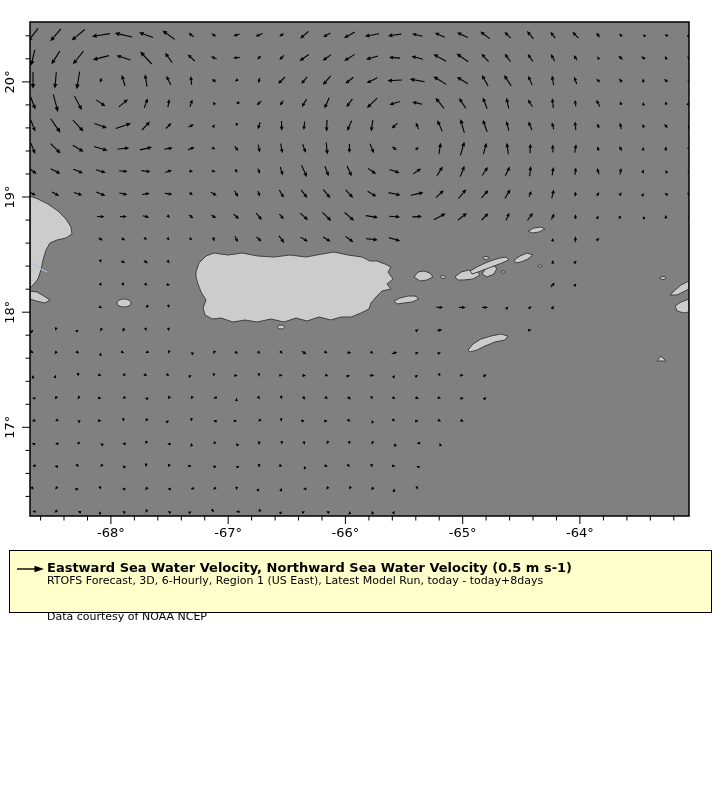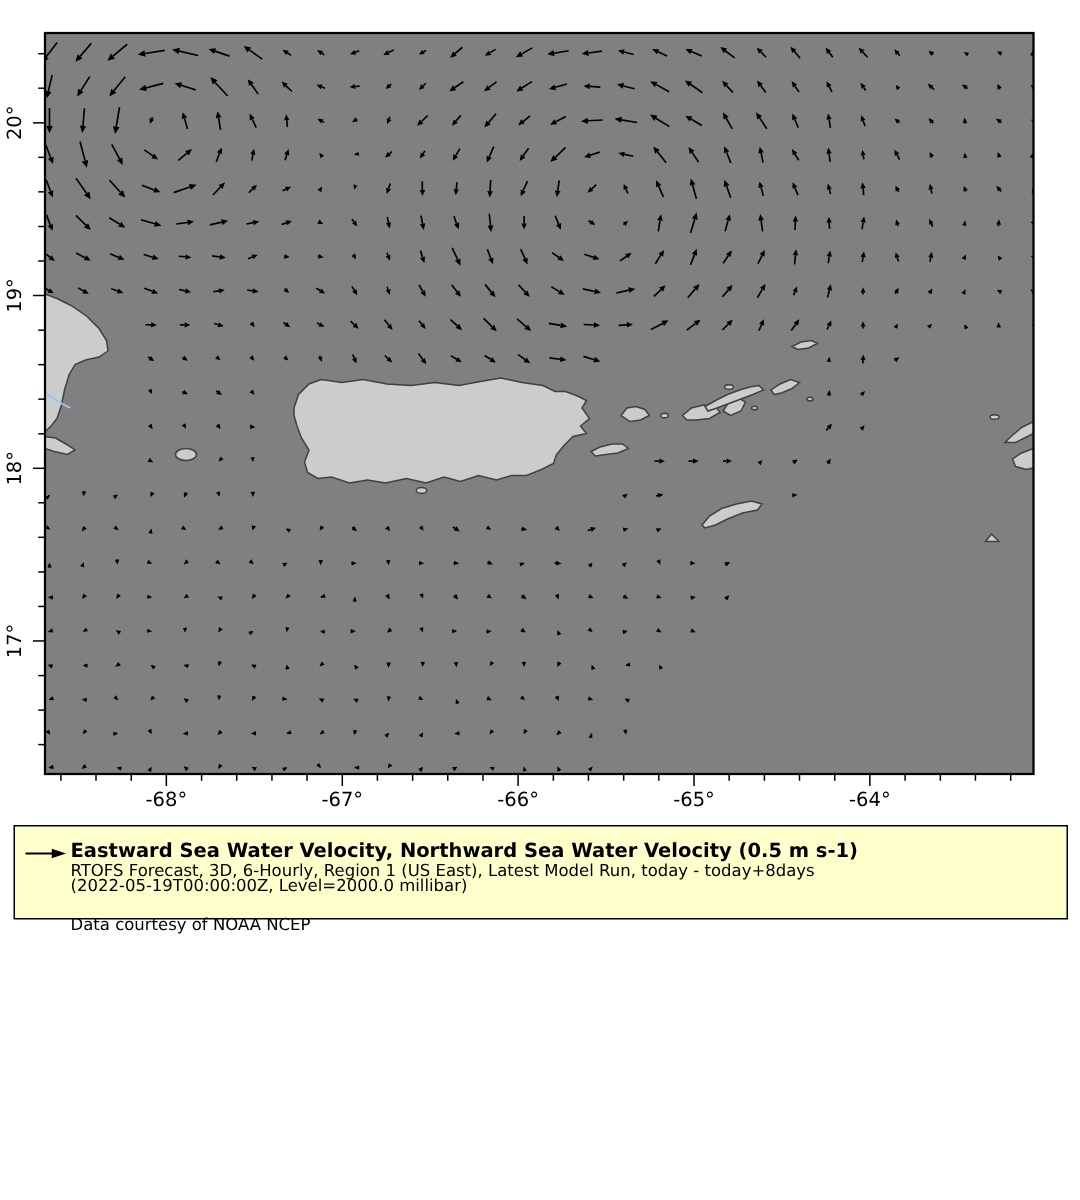--- a/index.html
+++ b/index.html
@@ -1055,16 +1055,15 @@
       </g>
     </svg>
 
   <div class="legend">
     <svg class="ref-arrow" width="40" height="12">
       <line x1="2" y1="6" x2="21" y2="6" stroke="#000" stroke-width="1.4"></line>
       <polygon points="29,6 19.5,2.8 19.5,9.2" fill="#000"></polygon>
     </svg>
     <div class="lg-title">Eastward Sea Water Velocity, Northward Sea Water Velocity (0.5 m s-1)</div>
     <div class="lg-line l2">RTOFS Forecast, 3D, 6-Hourly, Region 1 (US East), Latest Model Run, today - today+8days</div>
-    <div class="lg-line l3">(2022-05-19T00:00:00Z, Level=2000.0 millibar)</div>
     <div class="lg-line l4">Data courtesy of NOAA NCEP</div>
   </div>
 </div>
 
 </body></html>

